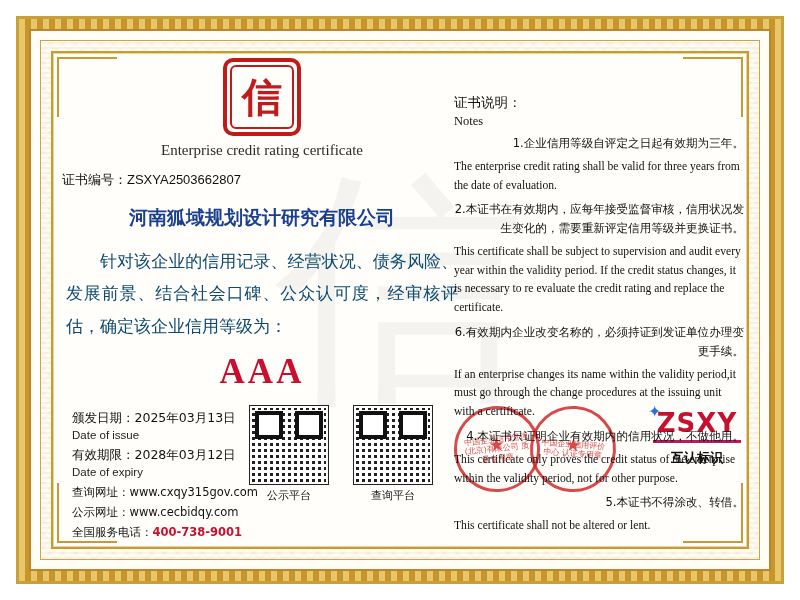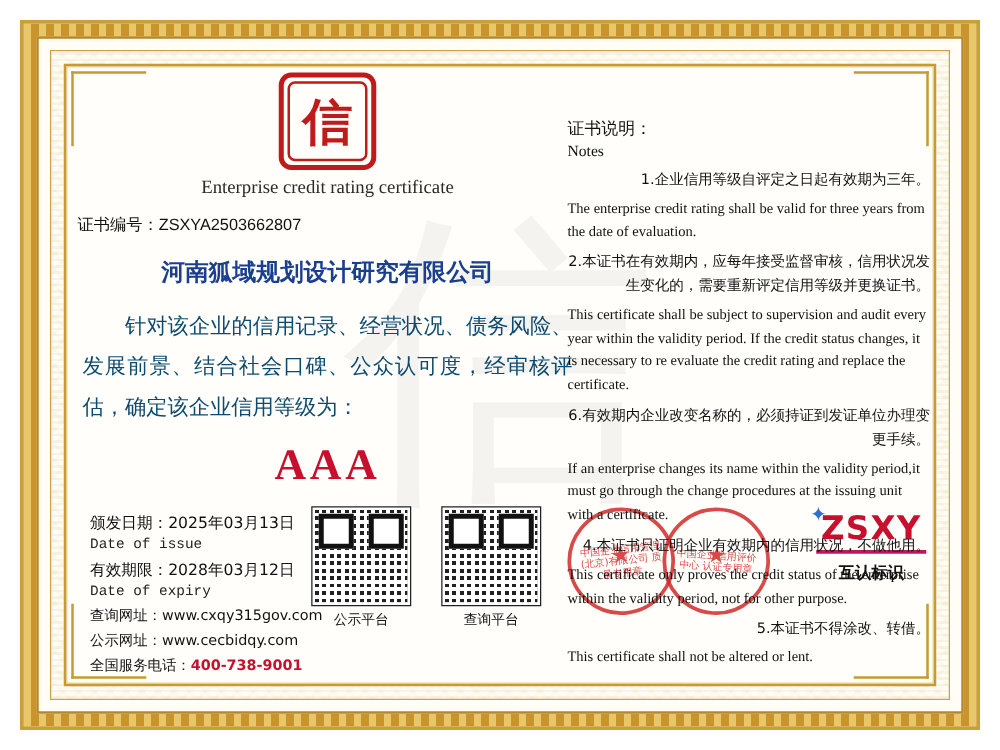--- a/index.html
+++ b/index.html
@@ -106,21 +106,21 @@
   }
   .grade{
     text-align:center;color:#c8102e;font-size:35px;font-weight:bold;letter-spacing:3px;
     font-family:"Liberation Serif",serif;margin-top:10px;
   }
 
   
   .dates{position:absolute;left:10px;top:352px;font-size:12px;color:#111;}
   .dates .row{margin-bottom:2px;}
   .dates .cn{font-family:"DejaVu Sans",sans-serif;font-size:12.5px;}
-  .dates .en{font-family:Liberation Mono, monospace;font-size:11.5px;color:#222;}
+  .dates .en{font-family:Liberation Sans, sans-serif;font-size:11.5px;color:#222;}
 
   .links{position:absolute;left:10px;top:424px;font-size:11.5px;color:#111;line-height:1.75;
          font-family:"DejaVu Sans",sans-serif;}
   .links .hotline{color:#c8102e;font-weight:bold;}
 
   
   .qr-wrap{position:absolute;left:188px;top:348px;display:flex;gap:26px;}
   .qr-item{text-align:center;}
   .qr{
     width:74px;height:74px;

